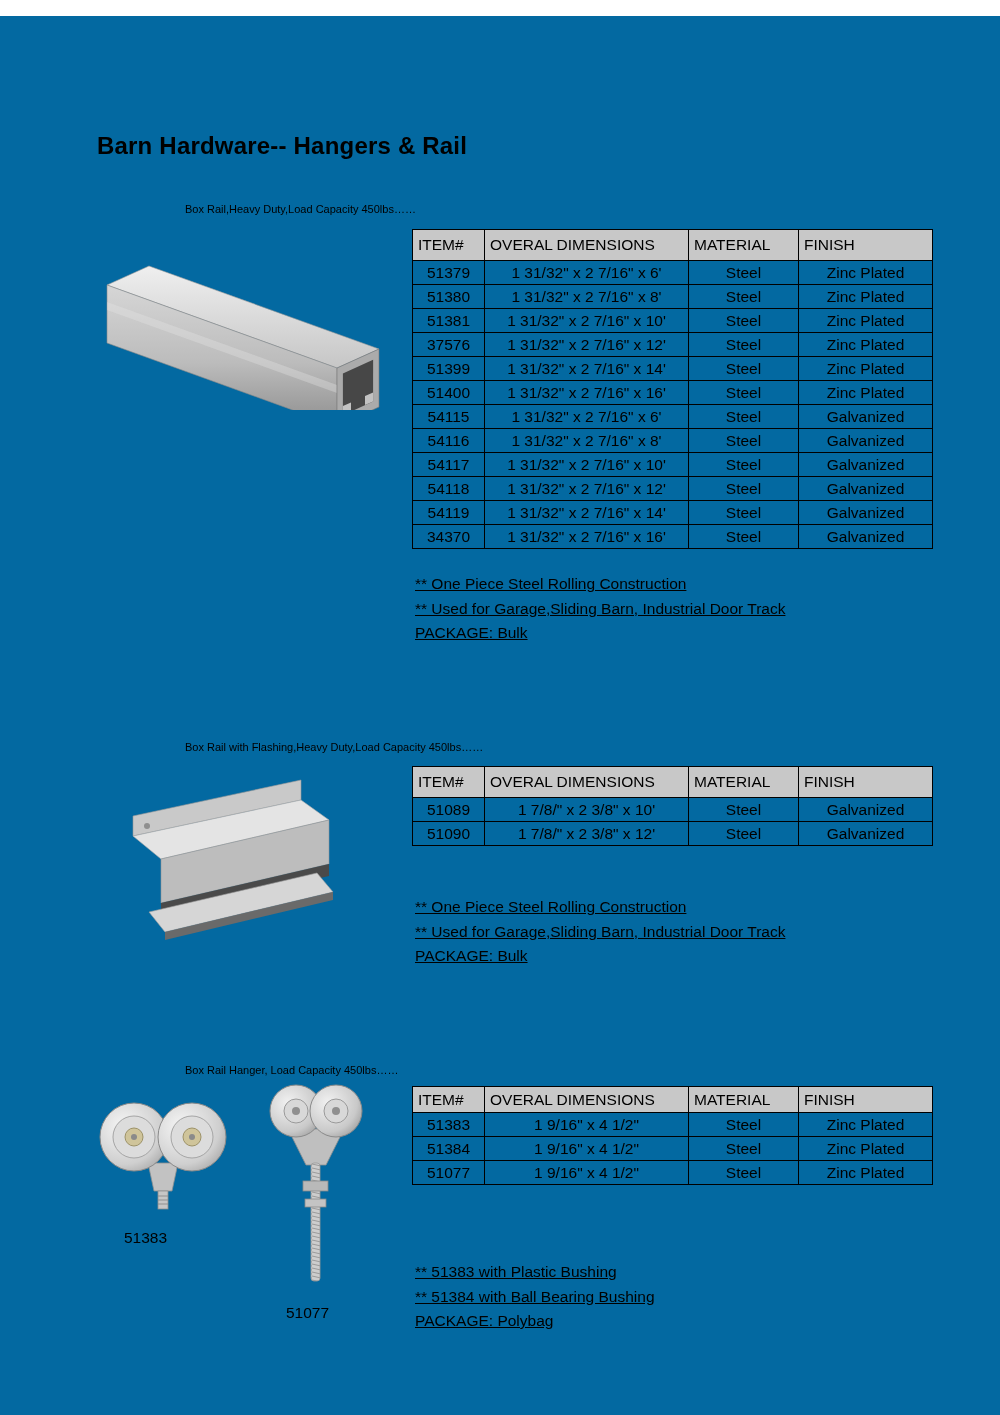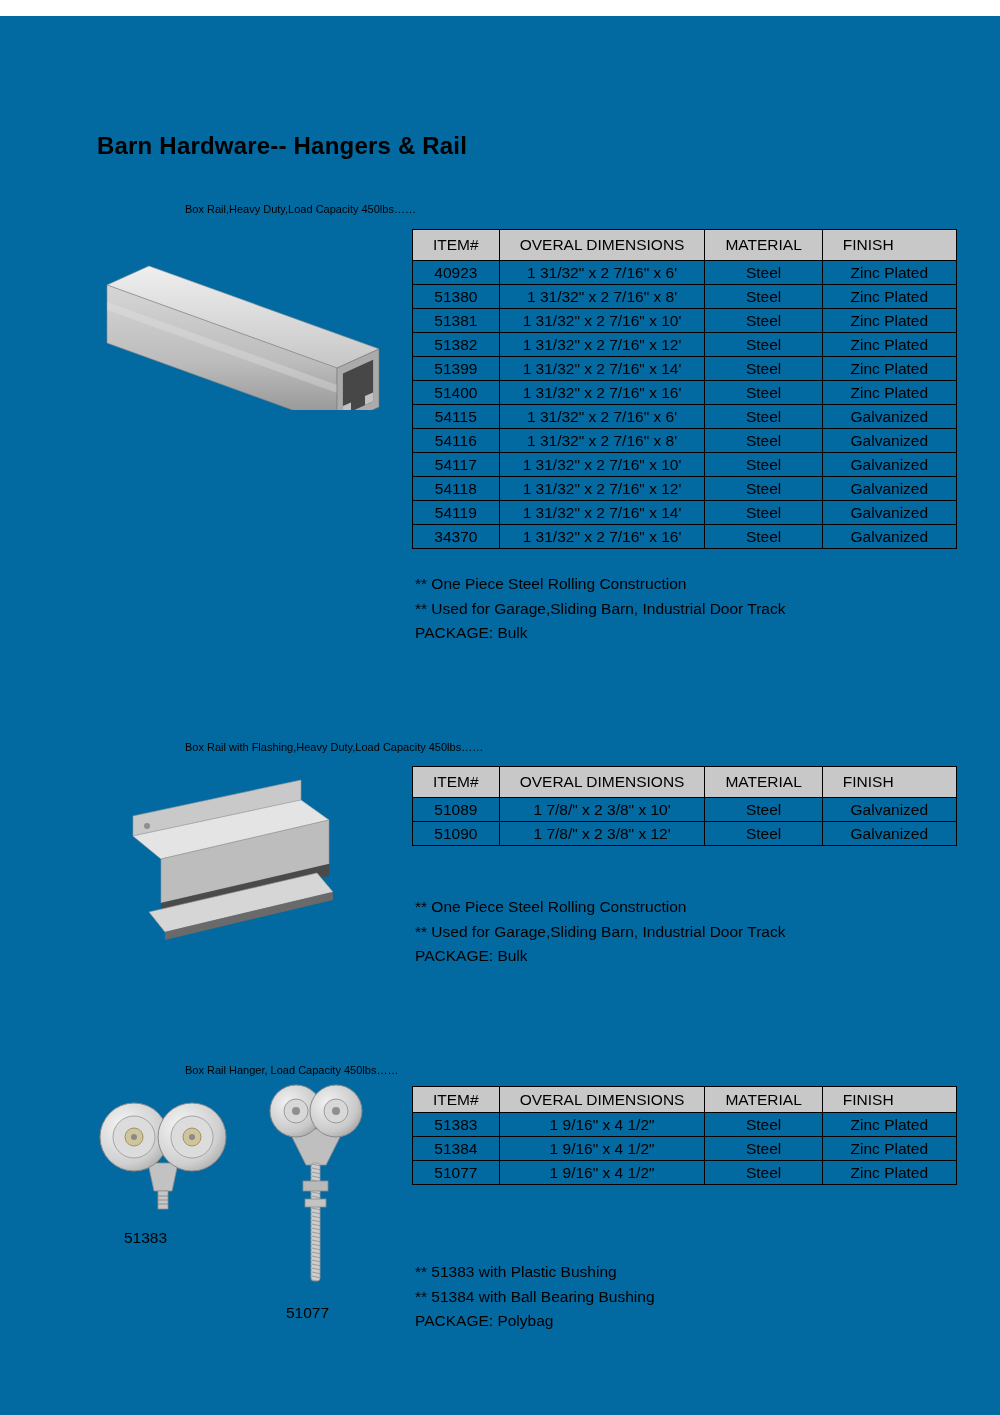--- a/index.html
+++ b/index.html
@@ -10,29 +10,29 @@
   .title { position:absolute; left:97px; top:116px; font-size:24px; font-weight:bold; letter-spacing:0.2px; }
 
   .caption { position:absolute; font-size:11px; }
   .cap1 { left:185px; top:187px; }
   .cap2 { left:185px; top:725px; }
   .cap3 { left:185px; top:1048px; }
 
   table.tbl { position:absolute; left:412px; border-collapse:collapse; table-layout:fixed; font-size:15.5px; }
   .t1 { top:213px; } .t2 { top:750px; } .t3 { top:1070px; }
   .tbl th, .tbl td { border:1px solid #000; overflow:hidden; white-space:nowrap; }
-  .tbl th { background:#c8c8c8; font-weight:normal; text-align:left; padding:0 20px; height:31px; vertical-align:middle; }
+  .tbl th { background:#c8c8c8; font-weight:normal; text-align:left; padding:0 5px; height:31px; vertical-align:middle; }
   .t3 th { height:26px; }
   .tbl td { text-align:center; height:24px; padding:0 4px; vertical-align:middle; }
 
   .notes { position:absolute; font-size:15.5px; }
   .n1 { left:415px; top:556px; }
   .n2 { left:415px; top:879px; }
   .n3 { left:415px; top:1244px; }
-  .note-line { line-height:24.5px; white-space:pre; }
+  .note-line { line-height:24.5px; white-space:pre;text-decoration:underline; }
 
   .img-label { position:absolute; font-size:15.5px; }
   .lbl1 { left:124px; top:1213px; }
   .lbl2 { left:286px; top:1288px; }
 
   .img { position:absolute; }
   .img1 { left:92px;  top:224px;  width:305px; height:170px; }
   .img2 { left:105px; top:748px;  width:230px; height:195px; }
   .img3a { left:88px;  top:1073px; width:150px; height:135px; }
   .img3b { left:258px; top:1063px; width:115px; height:220px; }
@@ -80,39 +80,39 @@
     <thead>
       <tr>
           <th>ITEM#</th>
           <th>OVERAL DIMENSIONS</th>
           <th>MATERIAL</th>
           <th>FINISH</th>
         </tr>
     </thead>
     <tbody>
         <tr>
-          <td>40923</td>
+          <td>51379</td>
           <td>1 31/32" x 2 7/16" x 6'</td>
           <td>Steel</td>
           <td>Zinc Plated</td>
         </tr>
         <tr>
           <td>51380</td>
           <td>1 31/32" x 2 7/16" x 8'</td>
           <td>Steel</td>
           <td>Zinc Plated</td>
         </tr>
         <tr>
           <td>51381</td>
           <td>1 31/32" x 2 7/16" x 10'</td>
           <td>Steel</td>
           <td>Zinc Plated</td>
         </tr>
         <tr>
-          <td>51382</td>
+          <td>37576</td>
           <td>1 31/32" x 2 7/16" x 12'</td>
           <td>Steel</td>
           <td>Zinc Plated</td>
         </tr>
         <tr>
           <td>51399</td>
           <td>1 31/32" x 2 7/16" x 14'</td>
           <td>Steel</td>
           <td>Zinc Plated</td>
         </tr>

